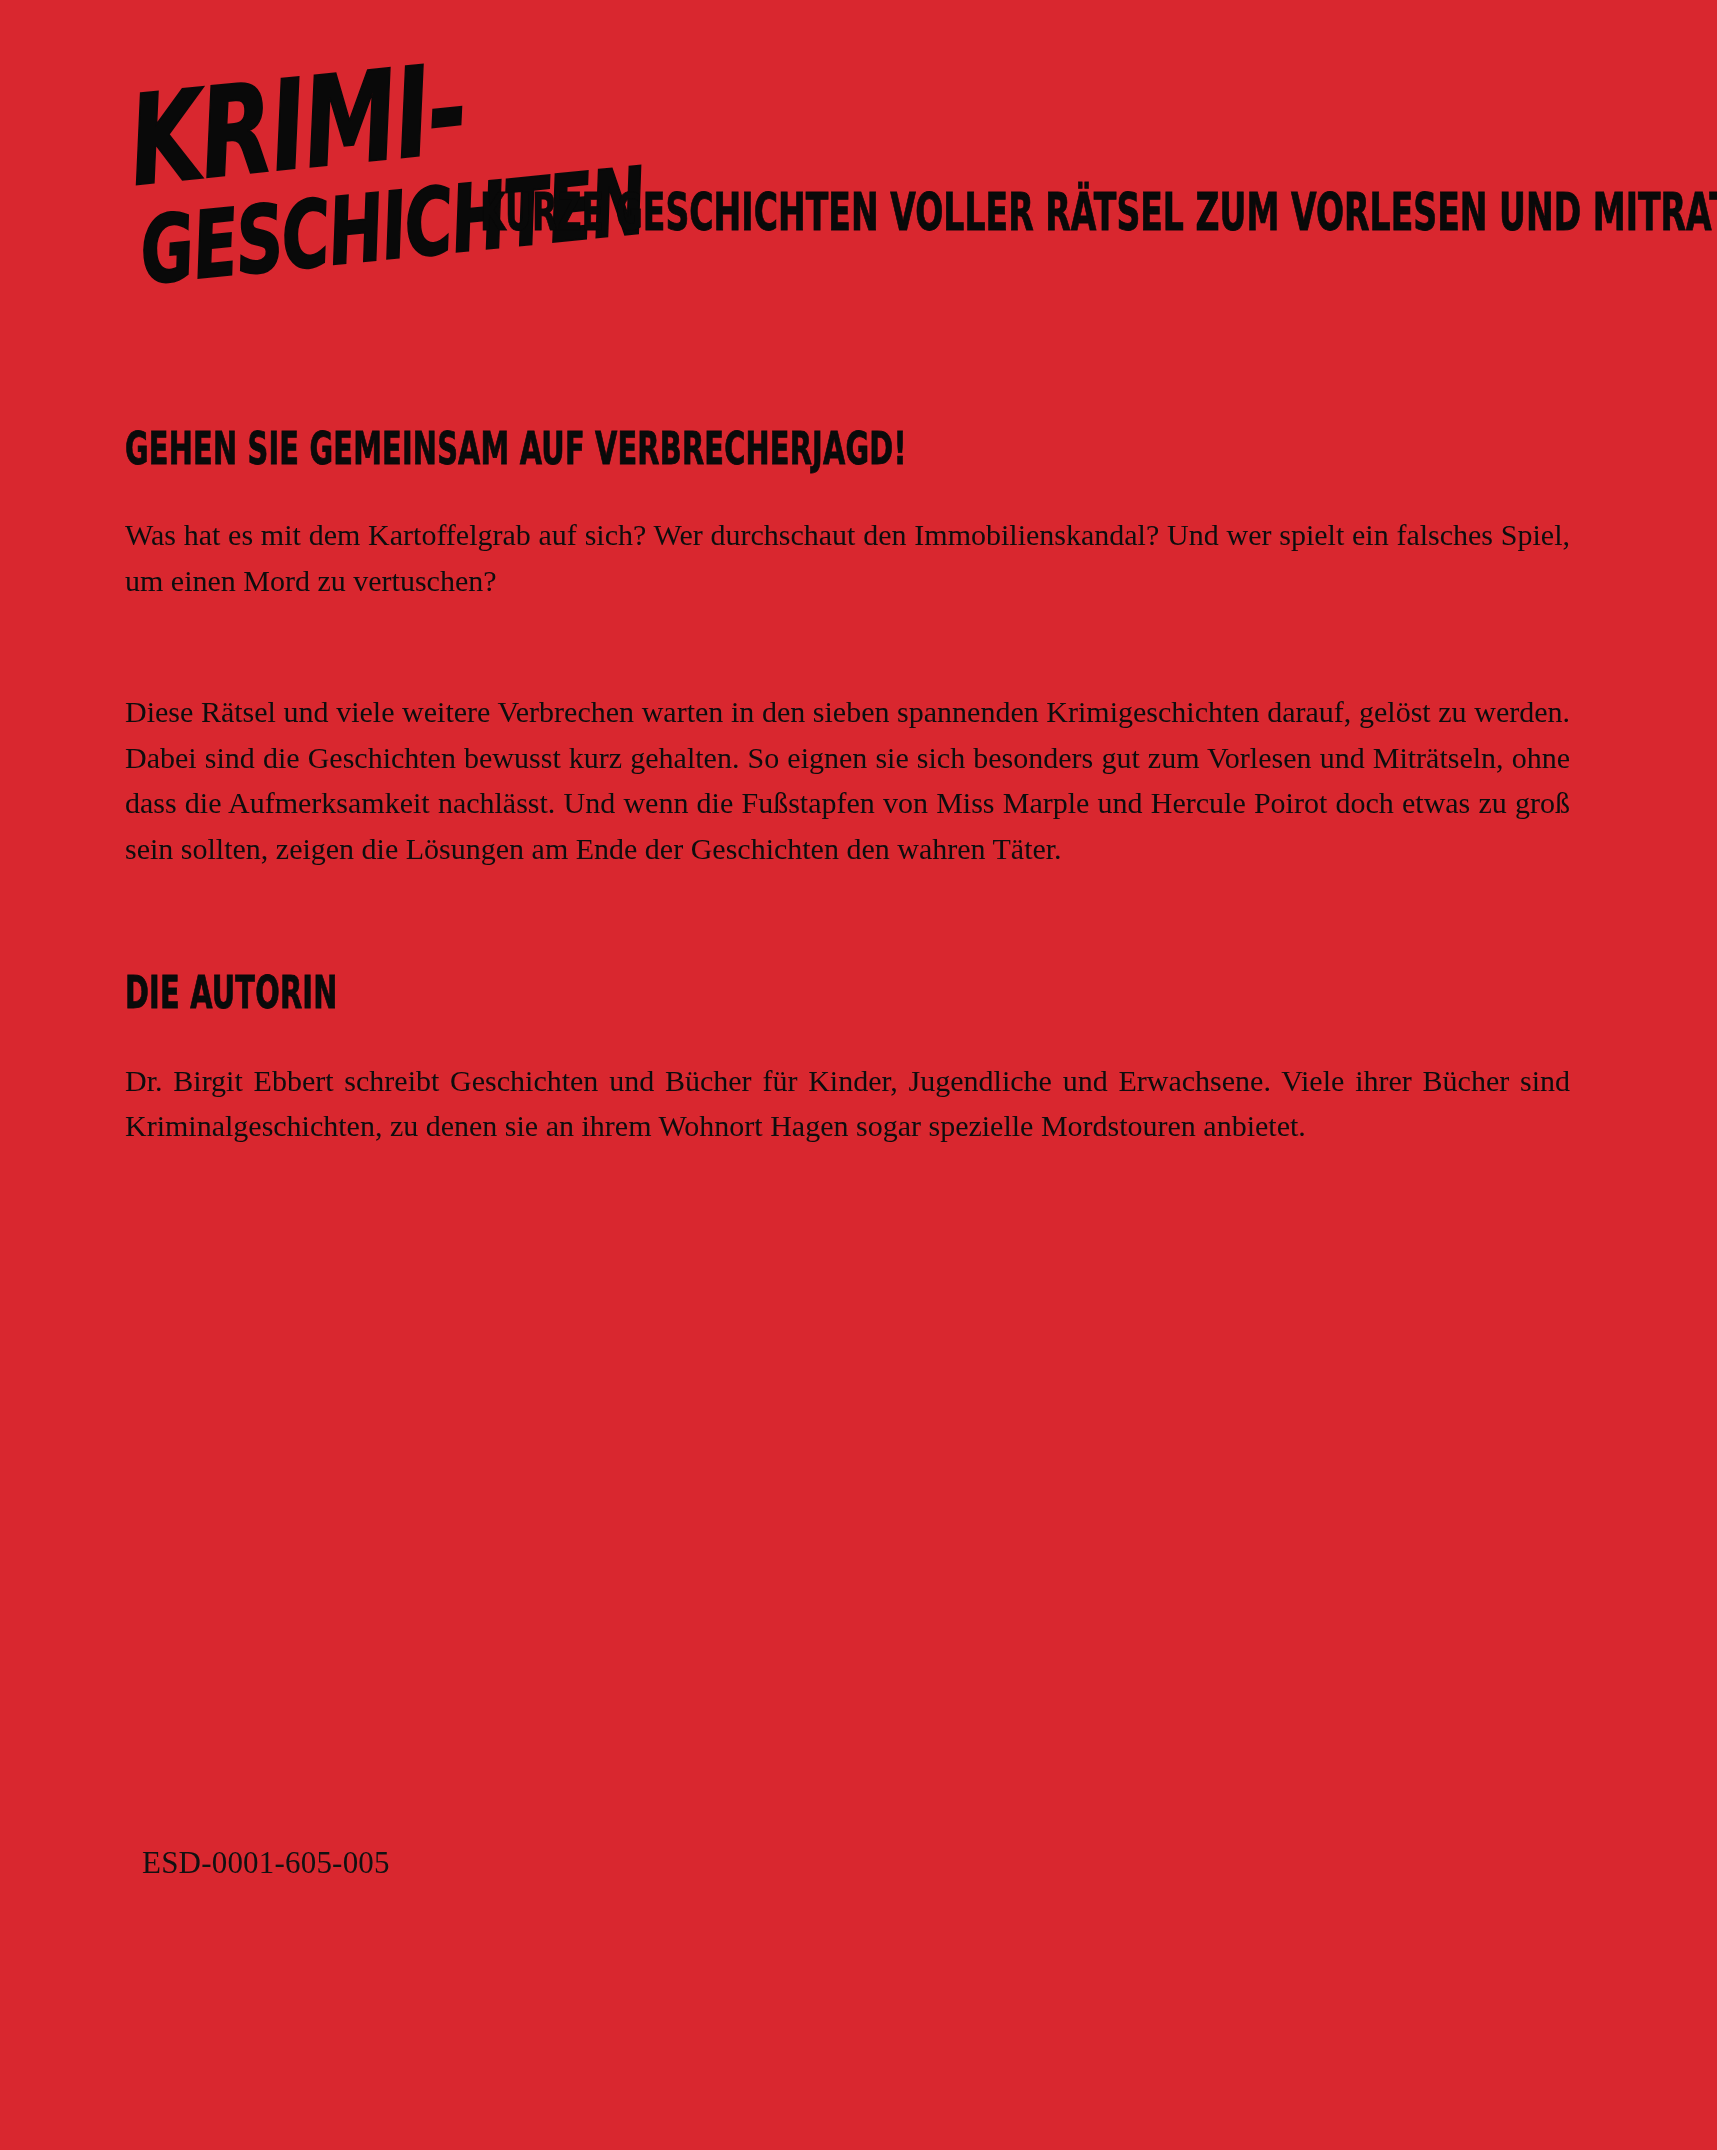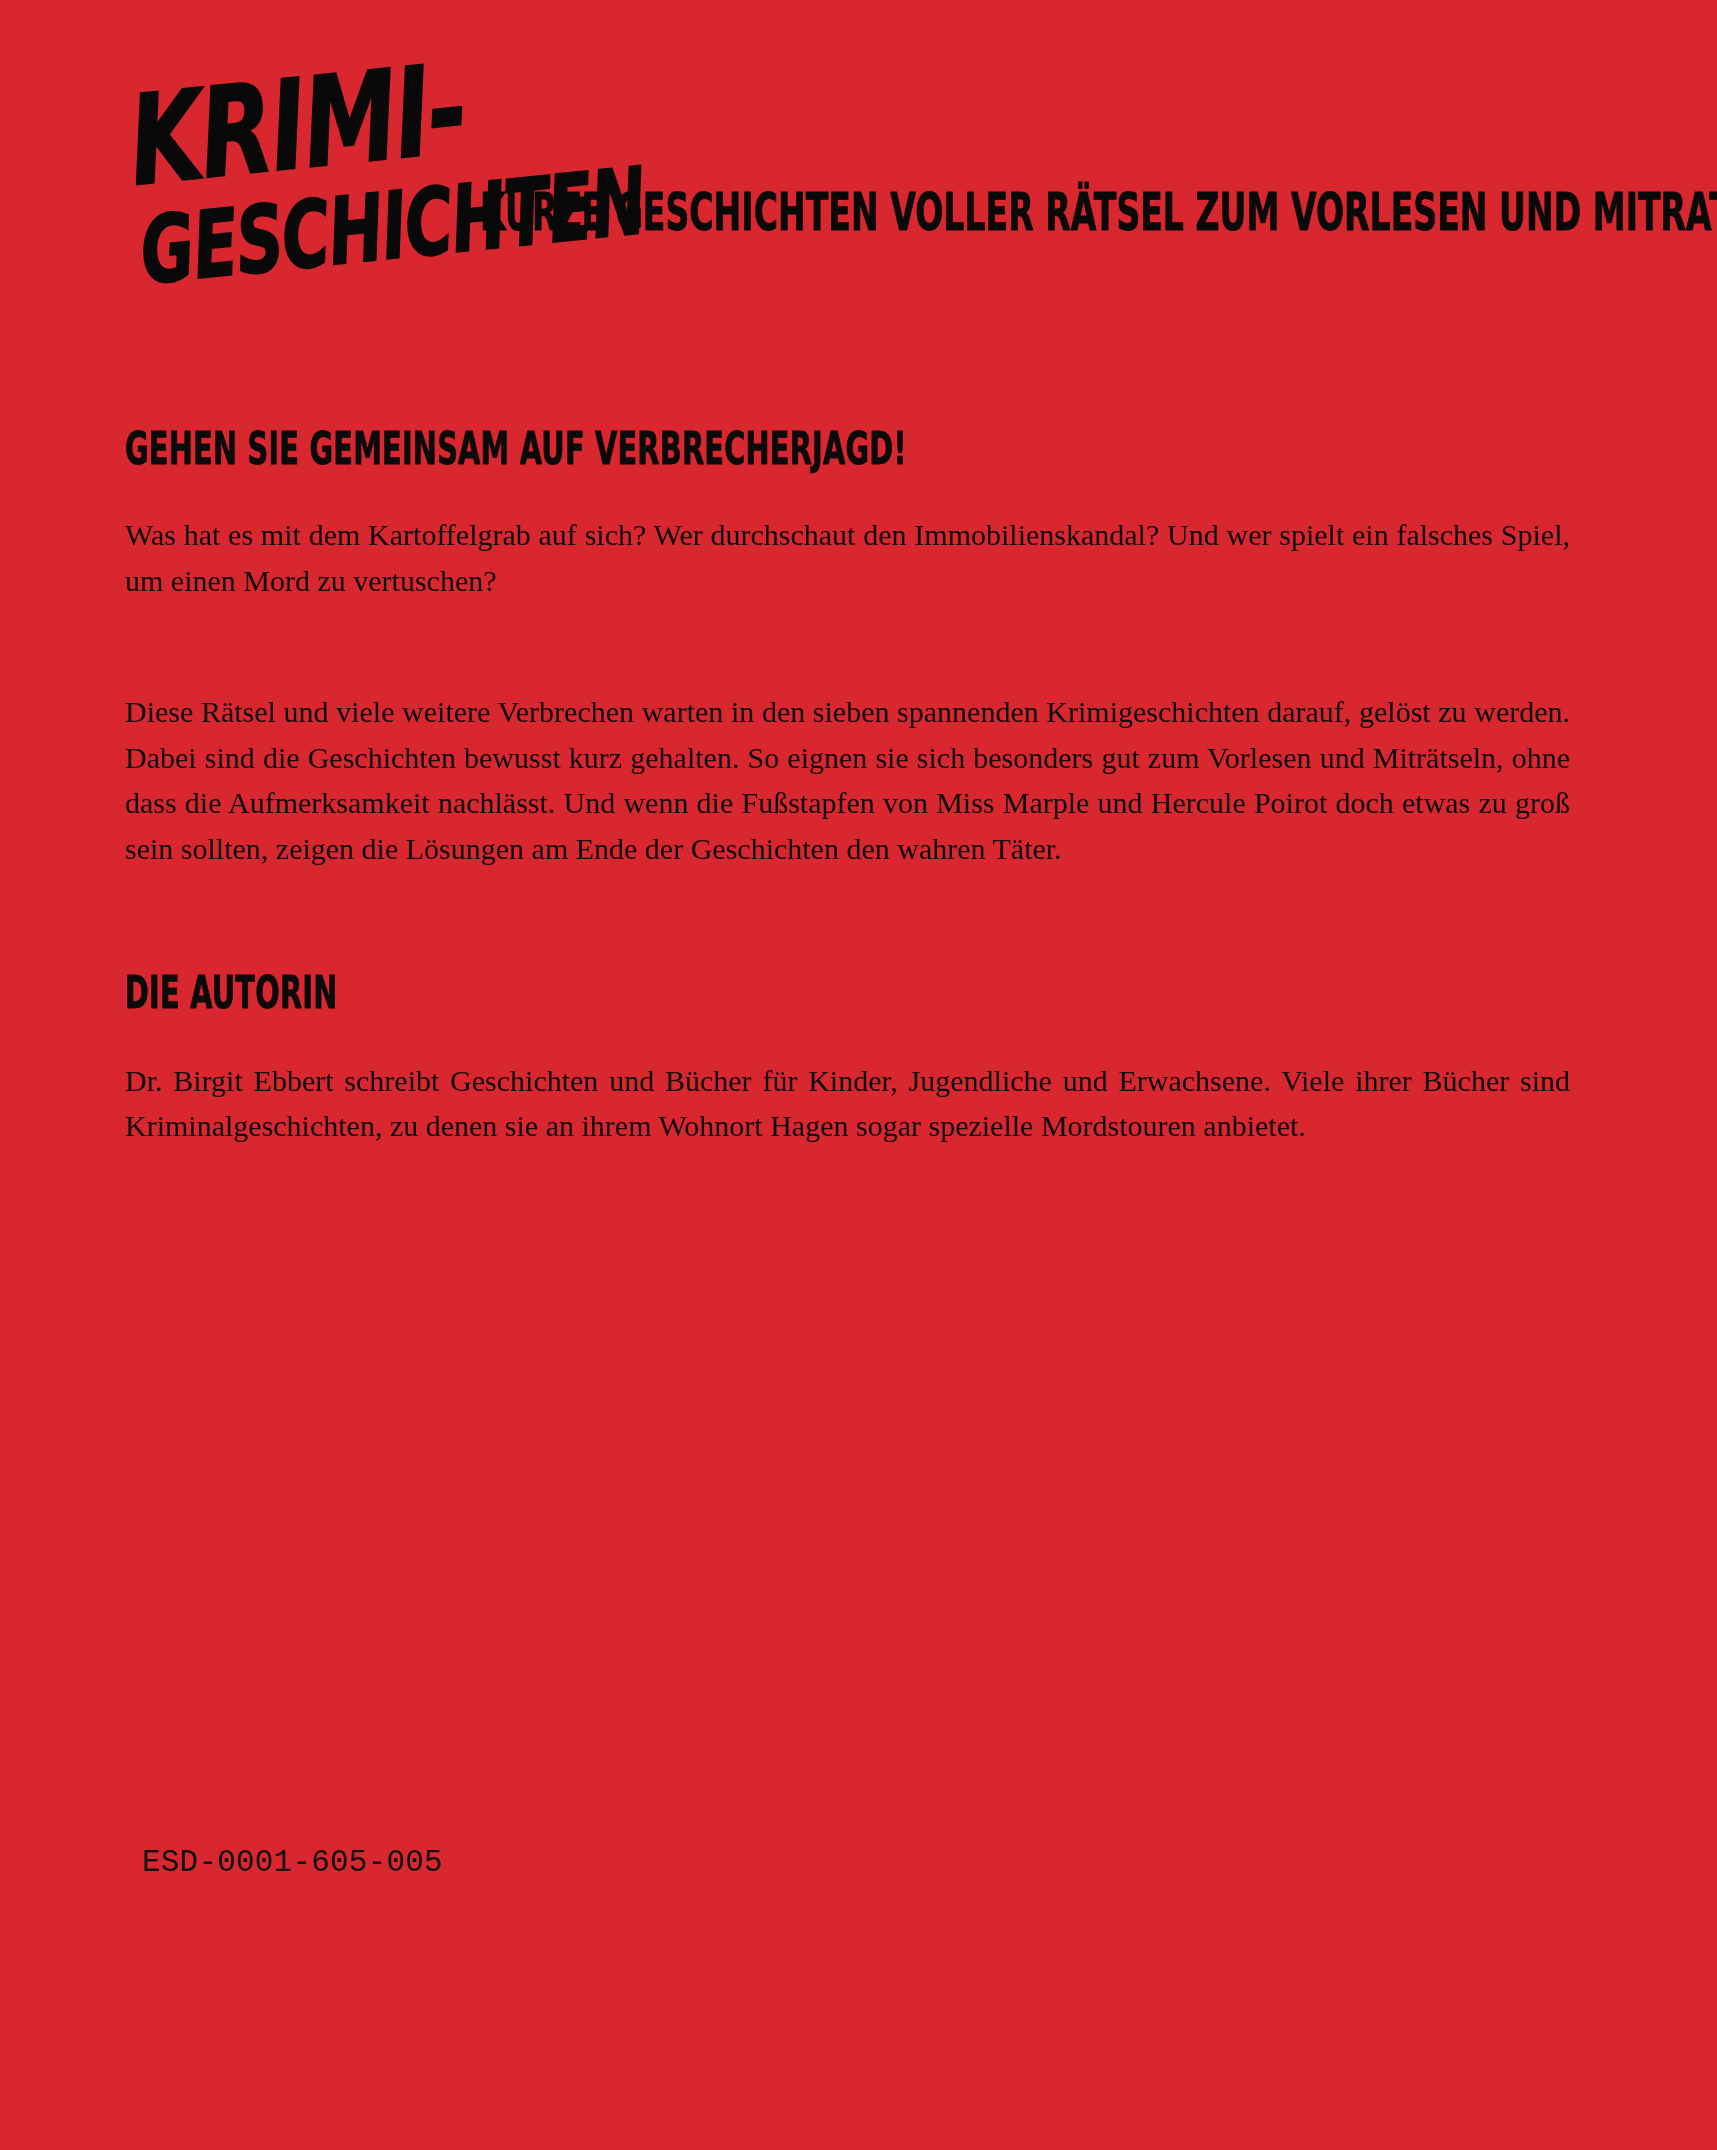--- a/index.html
+++ b/index.html
@@ -123,21 +123,21 @@
   .spacer-mid { height: 86px; }
   .spacer-h2 { height: 99px; }
   .spacer-h2b { height: 56px; }
 
   
   .esd-code {
     position: absolute;
     left: 142px;
     top: 1847px;
     color: #111111;
-    font-family: Liberation Mono, monospace;
+    font-family: Liberation Serif, serif;
     font-size: 31px;
     line-height: 1;
     letter-spacing: 0.2px;
     white-space: nowrap;
   }
 </style>
 </head>
 <body>
 
 <div class="page">

